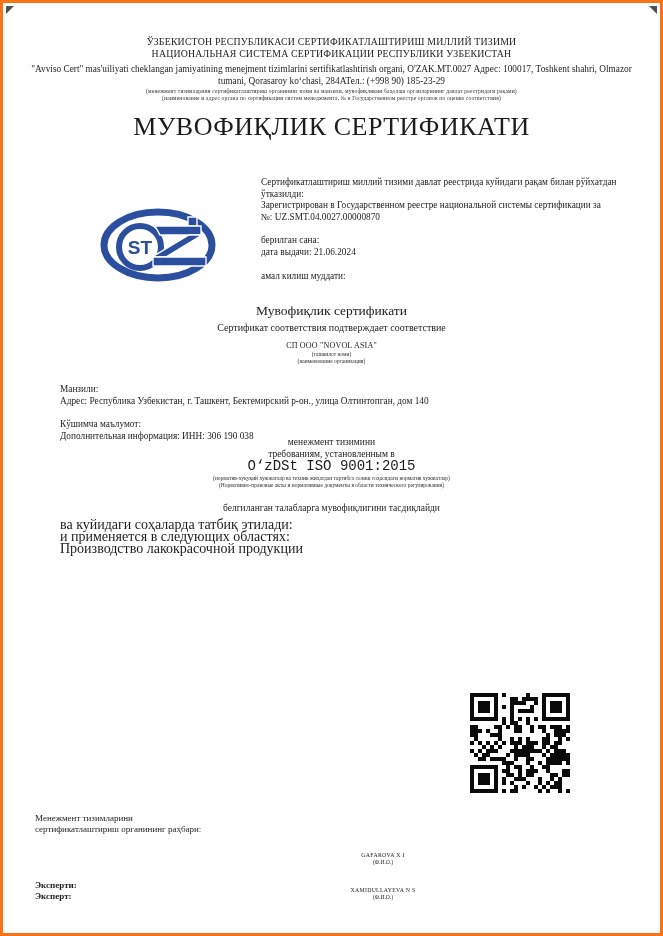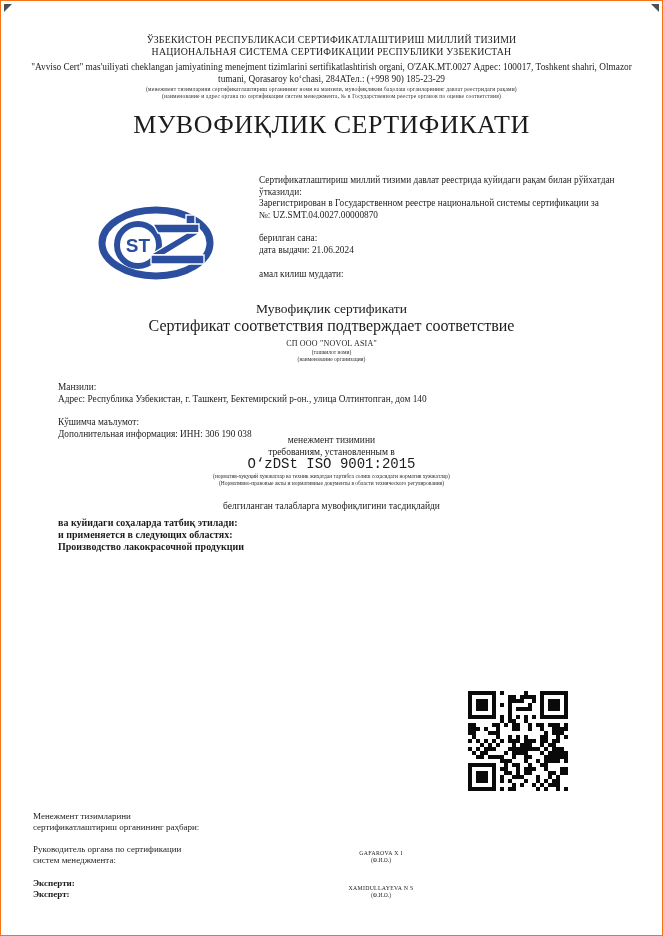--- a/index.html
+++ b/index.html
@@ -1,49 +1,49 @@
 <!DOCTYPE html>
 <html><head>
 <meta charset="utf-8">
 <style>
   html,body{margin:0;padding:0;background:#ffffff;}
   .page{
     position:relative;
     width:663px;height:936px;
     box-sizing:border-box;
-    border:1px solid #f97316;
+    border:3px solid #f97316;
     background:#ffffff;
     font-family:"Liberation Serif","DejaVu Serif",serif;
     color:#1c1c1c;
     overflow:hidden;
   }
   .abs{position:absolute;}
   .c{text-align:center;}
   .corner{position:absolute;width:0;height:0;border-style:solid;}
   .corner.tl{top:3px;left:3px;border-width:8px 8px 0 0;border-color:#4f4f4f transparent transparent transparent;}
   .corner.tr{top:3px;right:3px;border-width:0 8px 8px 0;border-color:transparent #4f4f4f transparent transparent;}
   .h-sys{left:0;right:0;top:33px;font-size:9.8px;line-height:11.5px;letter-spacing:0.2px;}
   .org{left:28px;right:28px;top:60px;font-size:9.3px;line-height:12px;}
   .notes{left:60px;right:60px;top:85px;font-size:5.5px;line-height:6.8px;color:#2e2e2e;letter-spacing:0.2px;}
   .title{left:0;right:0;top:108px;font-size:26px;line-height:32px;letter-spacing:0.5px;}
   .logo-box{left:97px;top:205px;width:116px;height:74px;}
   .reg{left:258px;top:174px;width:395px;font-size:9.3px;line-height:11.6px;}
   .reg .gap{height:12px;}
   .mid{left:0;right:0;top:300px;}
   .mid-uz{font-size:13.5px;line-height:16px;}
-  .mid-ru{font-size:16px;line-height:17px;}
+  .mid-ru{font-size:10px;line-height:17px;}
   .company{font-size:8px;line-height:10px;margin-top:5px;letter-spacing:0.2px;}
   .tiny{font-size:5.5px;line-height:6.6px;color:#2e2e2e;}
   .addr{left:57px;top:380px;width:560px;font-size:9.3px;line-height:12px;}
   .extra{left:57px;top:415px;width:560px;font-size:9.3px;line-height:12px;}
   .std{left:0;right:0;top:433px;font-size:9.5px;line-height:12px;}
   .iso{font-size:14px;font-family:Liberation Mono, monospace;}
   .std .notes2{font-size:5.5px;line-height:6.6px;color:#2e2e2e;margin-top:3px;}
   .std .confirm{margin-top:14px;font-size:9.5px;}
-  .scope{left:57px;top:516px;width:560px;font-size:10px;line-height:11.8px;font-weight:bold;}
+  .scope{left:57px;top:516px;width:560px;font-size:14px;line-height:11.8px;}
   .qr{left:467px;top:690px;width:100px;height:100px;}
   .sig{font-size:9px;line-height:11px;}
   .sig-b1{left:32px;top:810px;}
   .sig-b2{left:32px;top:843px;}
   .sig-b3{left:32px;top:877px;font-weight:bold;}
   .names{width:180px;text-align:center;}
   .name{font-size:5.8px;line-height:7px;letter-spacing:0.3px;}
   .fio{font-size:5.5px;line-height:6.6px;}
   .names1{left:290px;top:849px;}
   .names2{left:290px;top:884px;}
@@ -439,24 +439,20 @@
         <rect x="76" y="96" width="4" height="4" fill="#0a0a0a"></rect>
         <rect x="88" y="96" width="4" height="4" fill="#0a0a0a"></rect>
         <rect x="96" y="96" width="4" height="4" fill="#0a0a0a"></rect>
       </svg>
   </div>
 
   <div class="abs sig sig-b1">
     <div>Менежмент тизимларини</div>
     <div>сертификатлаштириш органининг раҳбари:</div>
   </div>
-  <div class="abs sig sig-b2">
-    <div>Руководитель органа по сертификации</div>
-    <div>систем менеджмента:</div>
-  </div>
   <div class="abs sig sig-b3">
     <div>Эксперти:</div>
     <div>Эксперт:</div>
   </div>
 
   <div class="abs names names1">
     <div class="name">GAFAROVA X I</div>
     <div class="fio">(Ф.И.О.)</div>
   </div>
   <div class="abs names names2">

